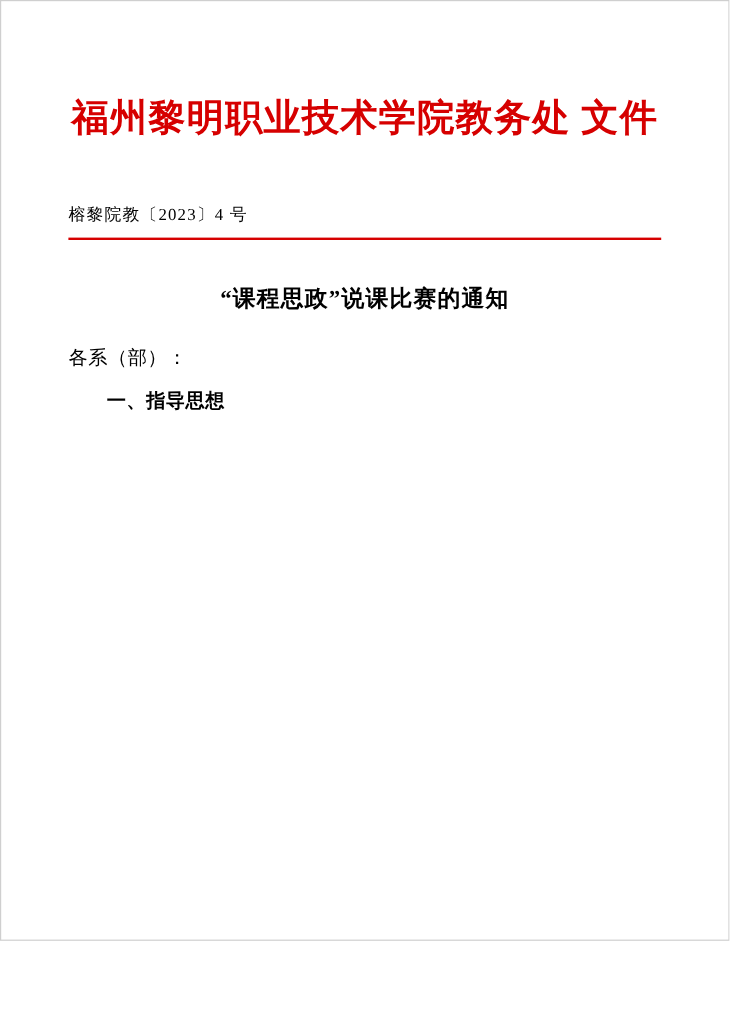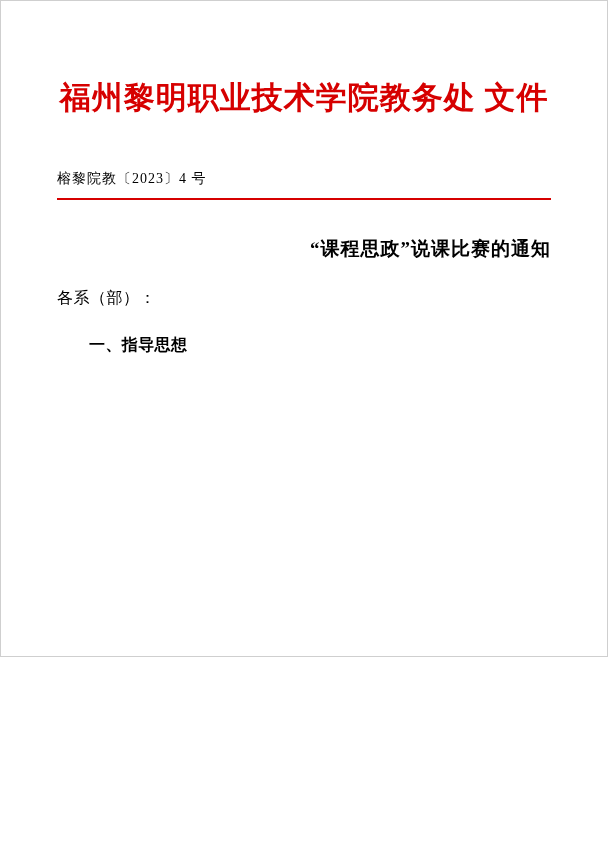--- a/index.html
+++ b/index.html
@@ -10,21 +10,21 @@
   body {
     width: 608px;
     height: 860px;
     font-family: "Liberation Serif", "DejaVu Serif", serif;
     color: #000000;
     overflow: hidden;
   }
   .page {
     position: relative;
     width: 608px;
-    height: 657px;
+    height: 784px;
     box-sizing: border-box;
     border: 1px solid #cfcfcf;
     background: #ffffff;
   }
   .doc-inner {
     padding: 60px 56px 0 56px;
   }
   .doc-title {
     text-align: center;
     color: #d60000;
@@ -41,30 +41,30 @@
     letter-spacing: 1px;
     margin-top: 52px;
     margin-bottom: 10px;
   }
   .red-rule {
     height: 2px;
     background: #d60000;
     margin: 0 0 0 0;
   }
   .subject {
-    text-align: right;
+    text-align: center;
     font-weight: bold;
     font-size: 19px;
     letter-spacing: 1px;
     margin-top: 36px;
     margin-bottom: 26px;
   }
   .salutation {
     font-size: 16px;
-    margin: 0 0 20px 0;
+    margin: 0 0 10px 0;
     letter-spacing: 0.5px;
   }
   p.body-text {
     font-size: 16px;
     line-height: 1.95;
     margin: 0 0 2px 0;
     text-indent: 2em;
     text-align: justify;
     letter-spacing: 0.4px;
   }

